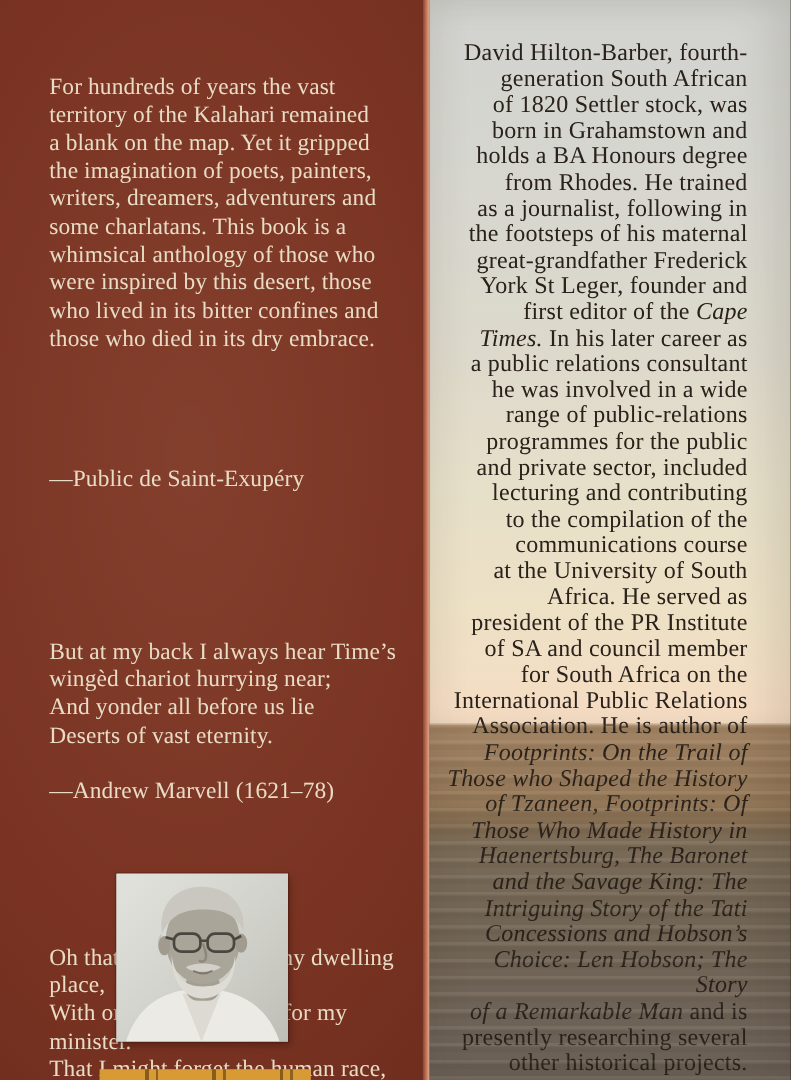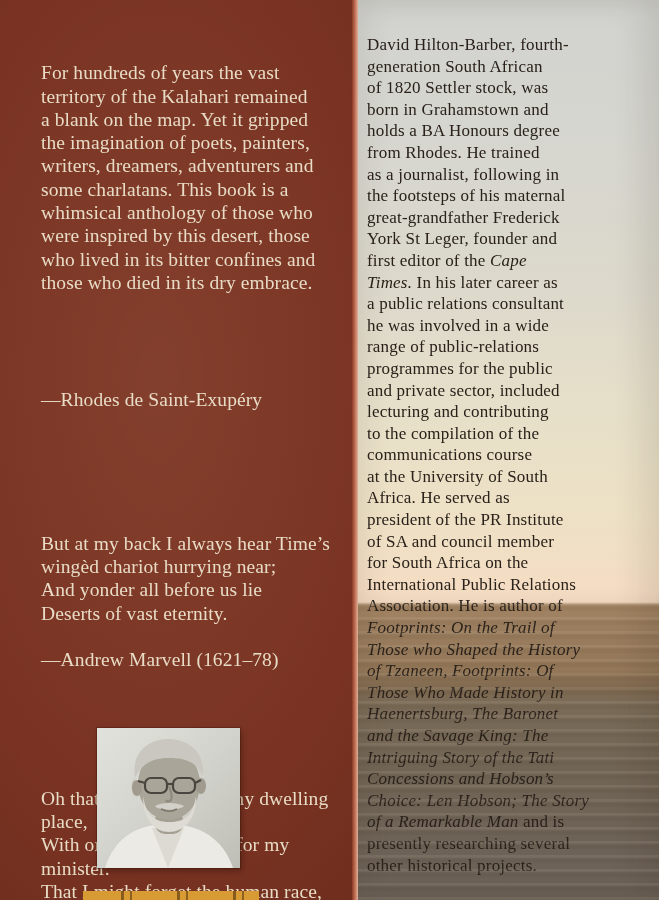--- a/index.html
+++ b/index.html
@@ -84,22 +84,23 @@
   .right-panel::after {   
     content:""; position:absolute; left:0; right:0; top:67%; height:33%;
     background:repeating-linear-gradient(to bottom,
       rgba(255,240,220,0.08) 0px, rgba(255,240,220,0.08) 2px,
       rgba(40,25,10,0.06) 4px, rgba(40,25,10,0.06) 7px,
       rgba(0,0,0,0) 9px, rgba(0,0,0,0) 14px);
     pointer-events:none;
   }
   .right-text {
     position:absolute; right:36px; top:34px; width:256px;
+    text-align:right;
     color:#29211a;
-    font-size:17px;
+    font-size:20px;
     line-height:21.6px;
     white-space:pre-line;
     letter-spacing:0.2px;
   }
   .right-text .it { font-style:italic; }
 </style>
 </head>
 <body>
 
 <div class="cover">
@@ -112,21 +113,21 @@
 a blank on the map. Yet it gripped
 the imagination of poets, painters,
 writers, dreamers, adventurers and
 some charlatans. This book is a
 whimsical anthology of those who
 were inspired by this desert, those
 who lived in its bitter confines and
 those who died in its dry embrace.</div>
 
       <div class="quote-block q1">
-        <div>—Rhodes de Saint-Exupéry</div>
+        <div>—Public de Saint-Exupéry</div>
       </div>
 
       <div class="quote-block q2">
         <div>But at my back I always hear Time’s
 wingèd chariot hurrying near;
 And yonder all before us lie
 Deserts of vast eternity.</div>
         <div>—Andrew Marvell (1621–78)</div>
       </div>
 

